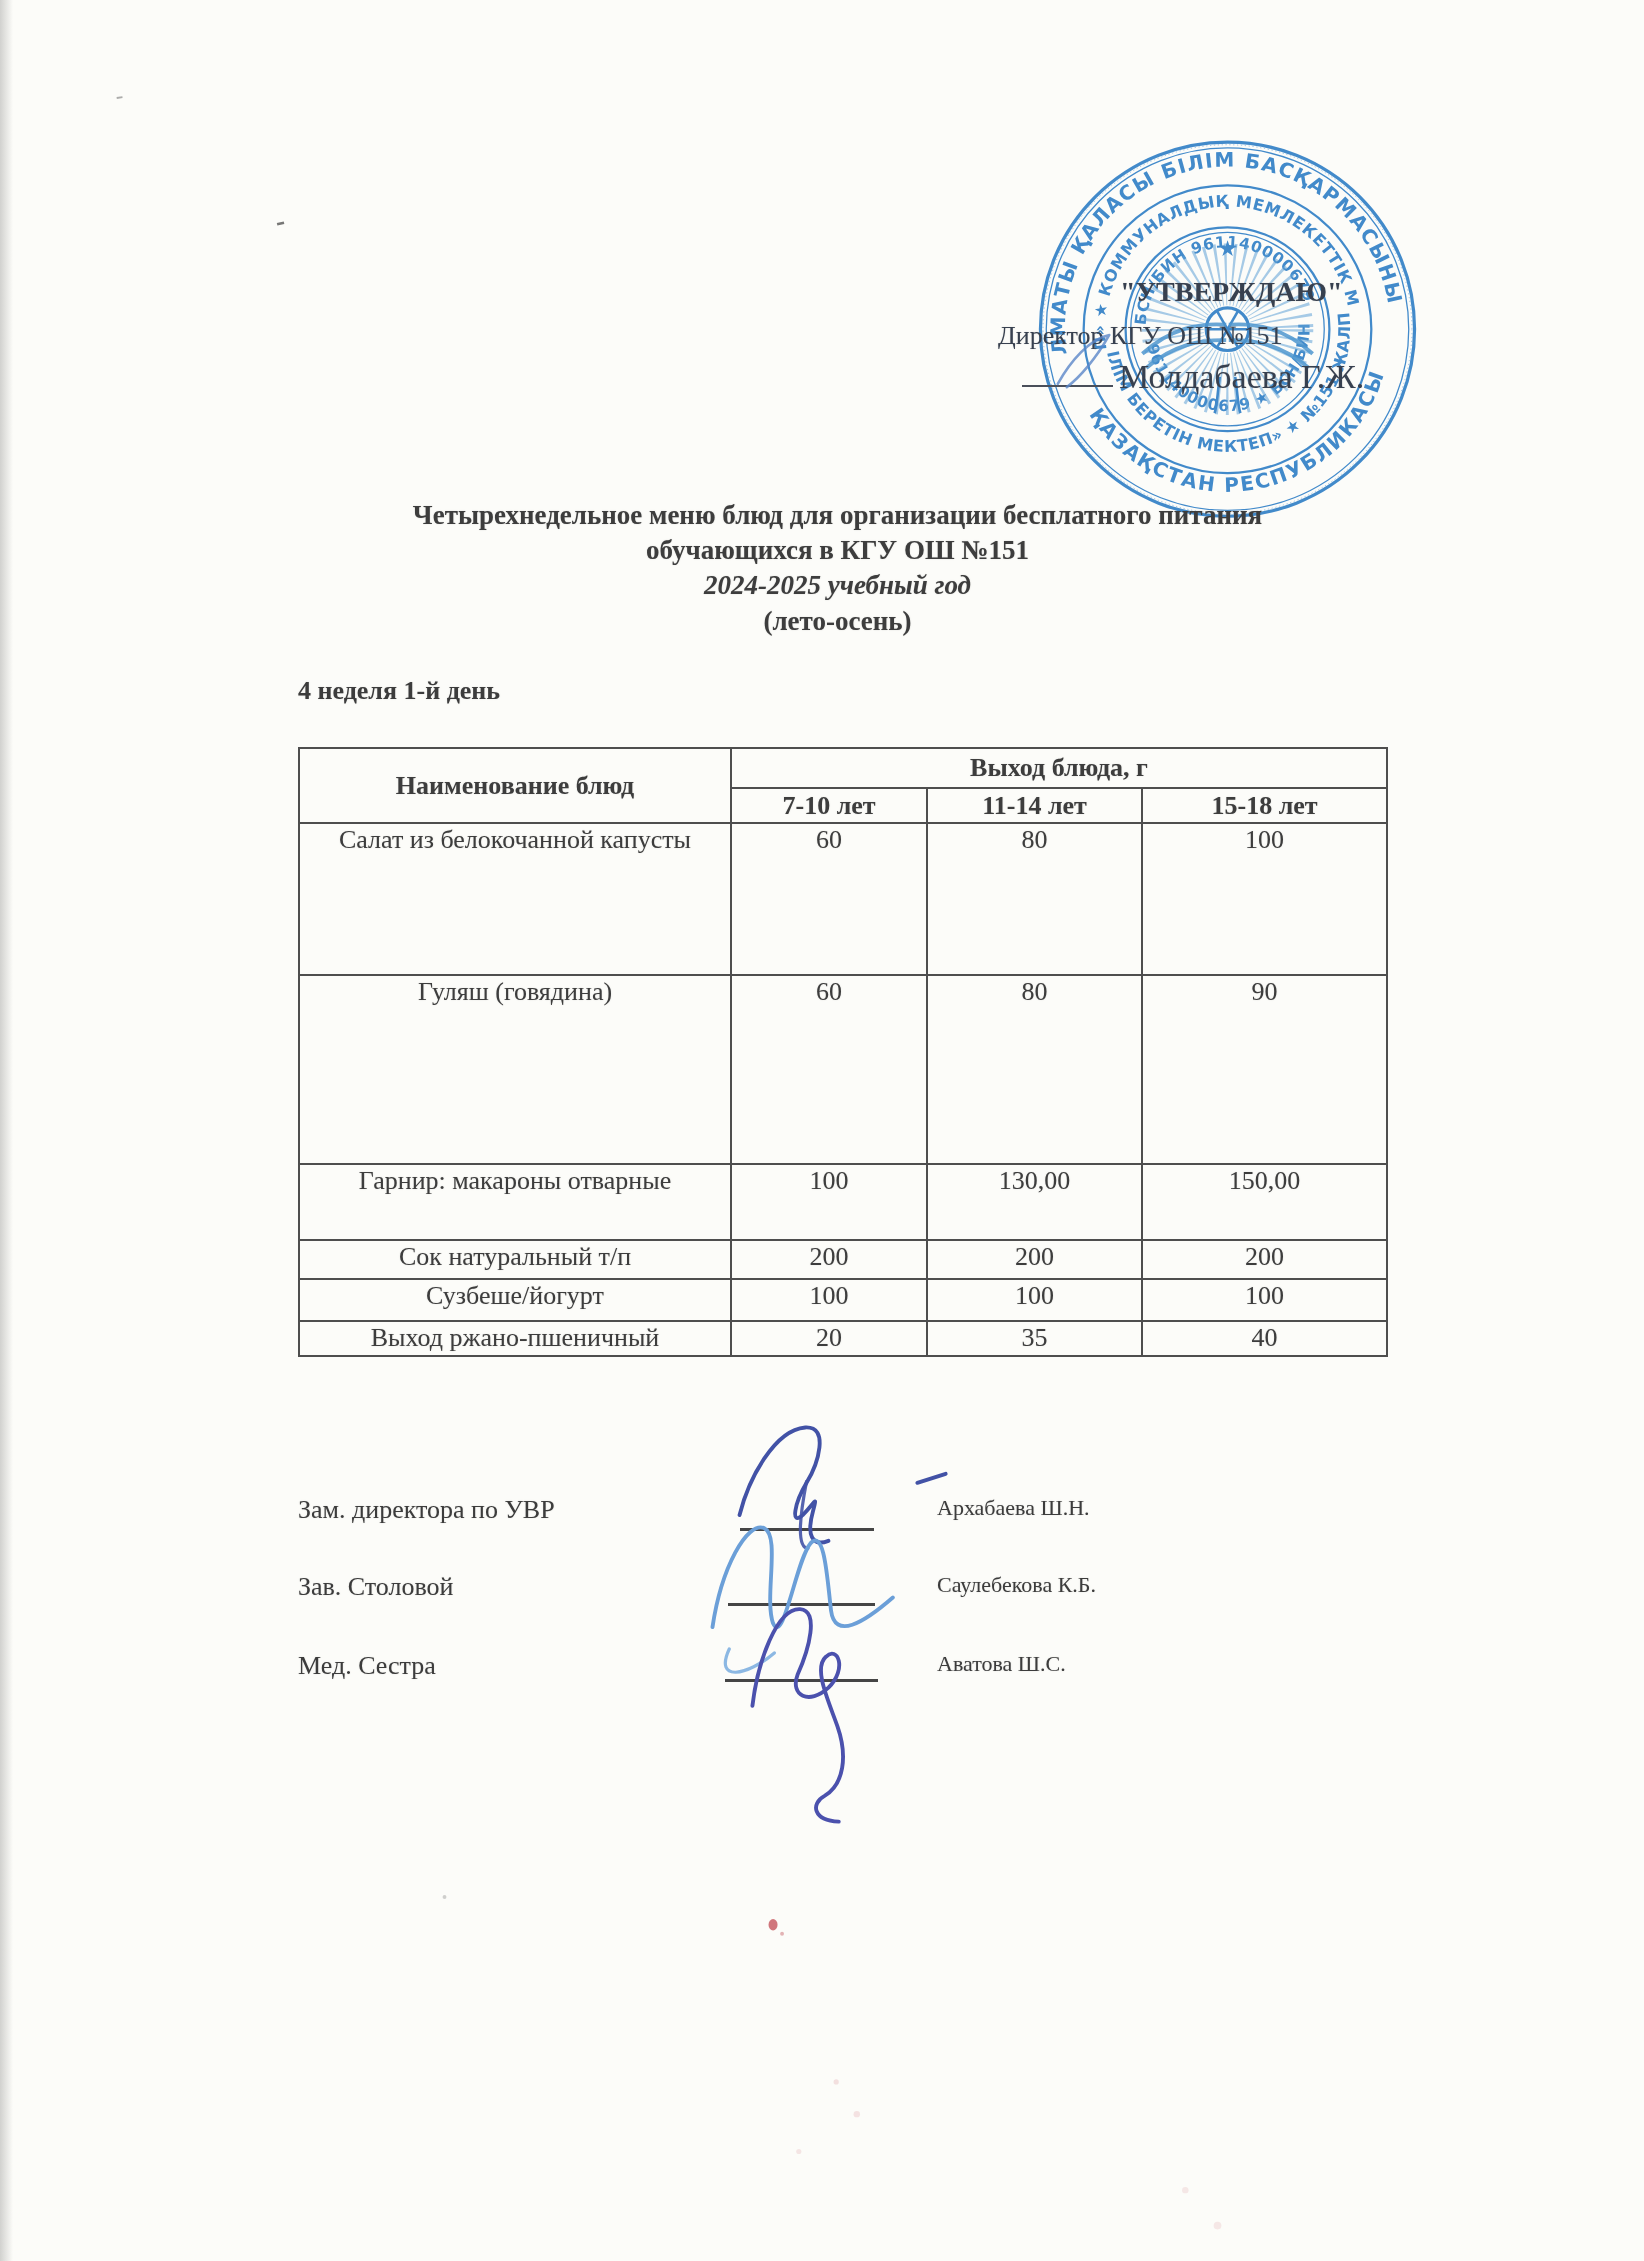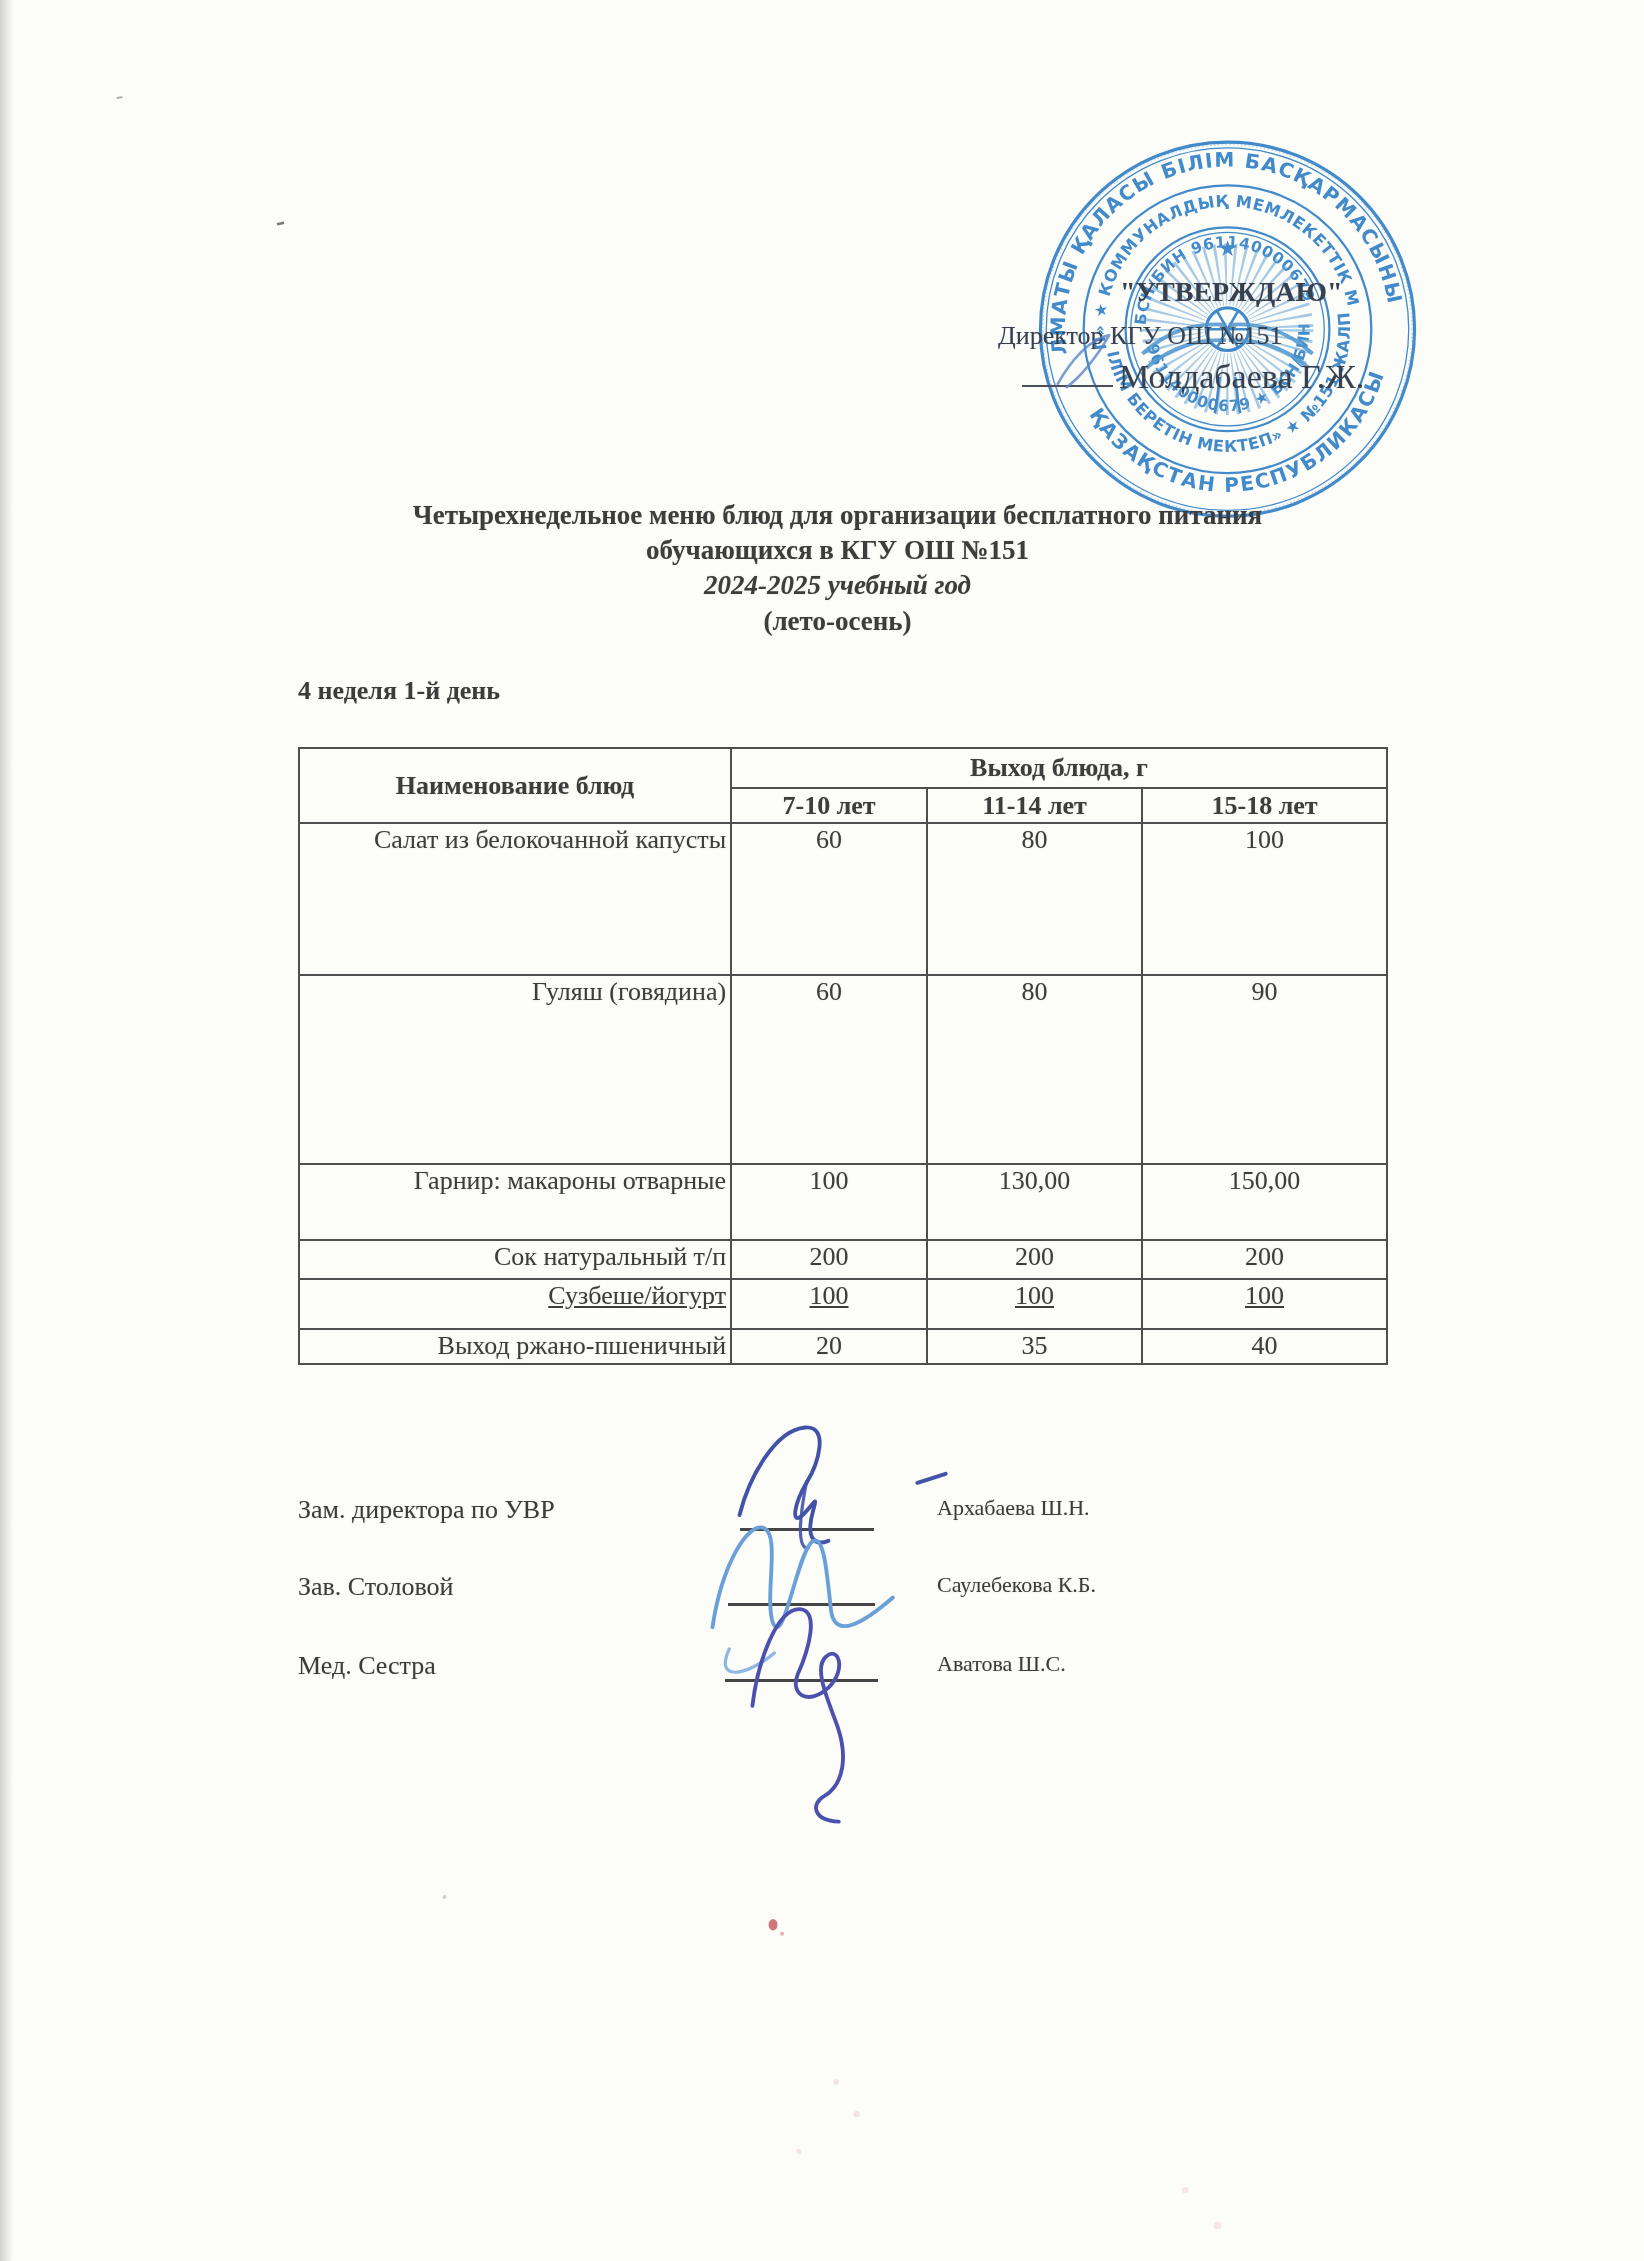--- a/index.html
+++ b/index.html
@@ -31,22 +31,22 @@
   .week{left:298px;top:676px;font-size:26px;font-weight:bold;}
 
   
   table.menu{position:absolute;left:298px;top:747px;width:1087px;
     border-collapse:collapse;table-layout:fixed;font-size:26px;color:#3d3d3d;}
   table.menu td,table.menu th{border:2.6px solid #4e4e4e;vertical-align:top;padding:1.3px 3.9px;
     text-shadow:0 0 1.3px rgba(90,90,90,.25);}
   table.menu th{font-weight:bold;text-align:center;vertical-align:middle;}
   tr.hr1{height:40px;} tr.hr2{height:35px;padding-left:44px;}
   tr.r0{height:152px;} tr.r1{height:189px;} tr.r2{height:76px;}
-  tr.r3{height:39px;} tr.r4{height:50px;text-decoration:underline;} tr.r5{height:32px;}
-  td.dish{text-align:right;padding-left:6.4px;}
+  tr.r3{height:39px;} tr.r4{height:42px;} tr.r5{height:32px;}
+  td.dish{text-align:center;padding-left:6.4px;}
   td.val{text-align:center;}
 
   
   .sig-label{font-size:26px;left:298px;}
   .sig-name{font-size:22px;left:937px;}
   .sr0{top:1495px;} .sr1{top:1572px;} .sr2{top:1651px;}
   .sig-line{position:absolute;height:2.6px;background:#454545;}
   .sl0{left:740px;top:1528px;width:134px;}
   .sl1{left:728px;top:1603px;width:147px;}
   .sl2{left:725px;top:1679px;width:153px;}

